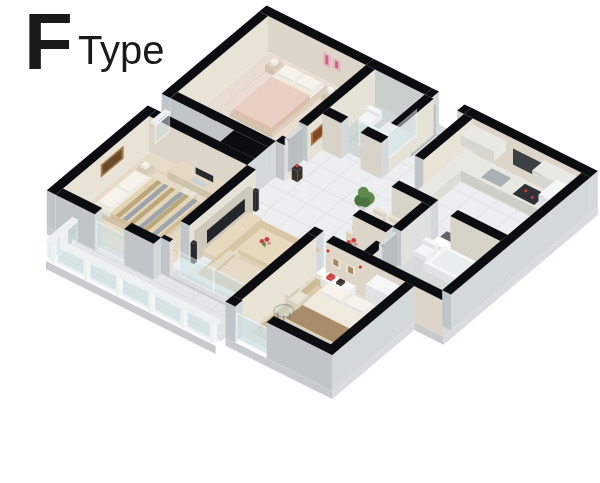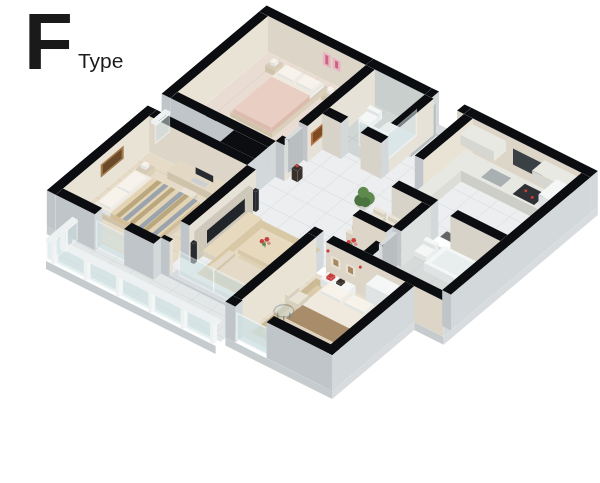--- a/index.html
+++ b/index.html
@@ -1,20 +1,20 @@
 <!DOCTYPE html>
 <html><head>
 <meta charset="utf-8">
 <style>
   html,body{margin:0;padding:0;background:#ffffff;}
   #stage{position:relative;width:600px;height:483px;background:#ffffff;overflow:hidden;
          font-family:"Liberation Sans", sans-serif;}
   #title-block{position:absolute;left:24px;top:4px;display:flex;align-items:flex-end;color:#1a1a1a;z-index:5;}
   #title-letter{font-size:80px;line-height:0.95;font-weight:600;letter-spacing:-2px;}
-  #title-word{font-size:21px;font-weight:400;margin-left:7px;margin-bottom:7px;letter-spacing:0px;}
+  #title-word{font-size:40px;font-weight:400;margin-left:7px;margin-bottom:7px;letter-spacing:0px;}
   #plan-svg{position:absolute;left:0;top:0;}
 </style>
 </head>
 <body>
 
 <div id="stage">
   <div id="title-block">
     <span id="title-letter">F</span>
     <span id="title-word">Type</span>
   </div>

